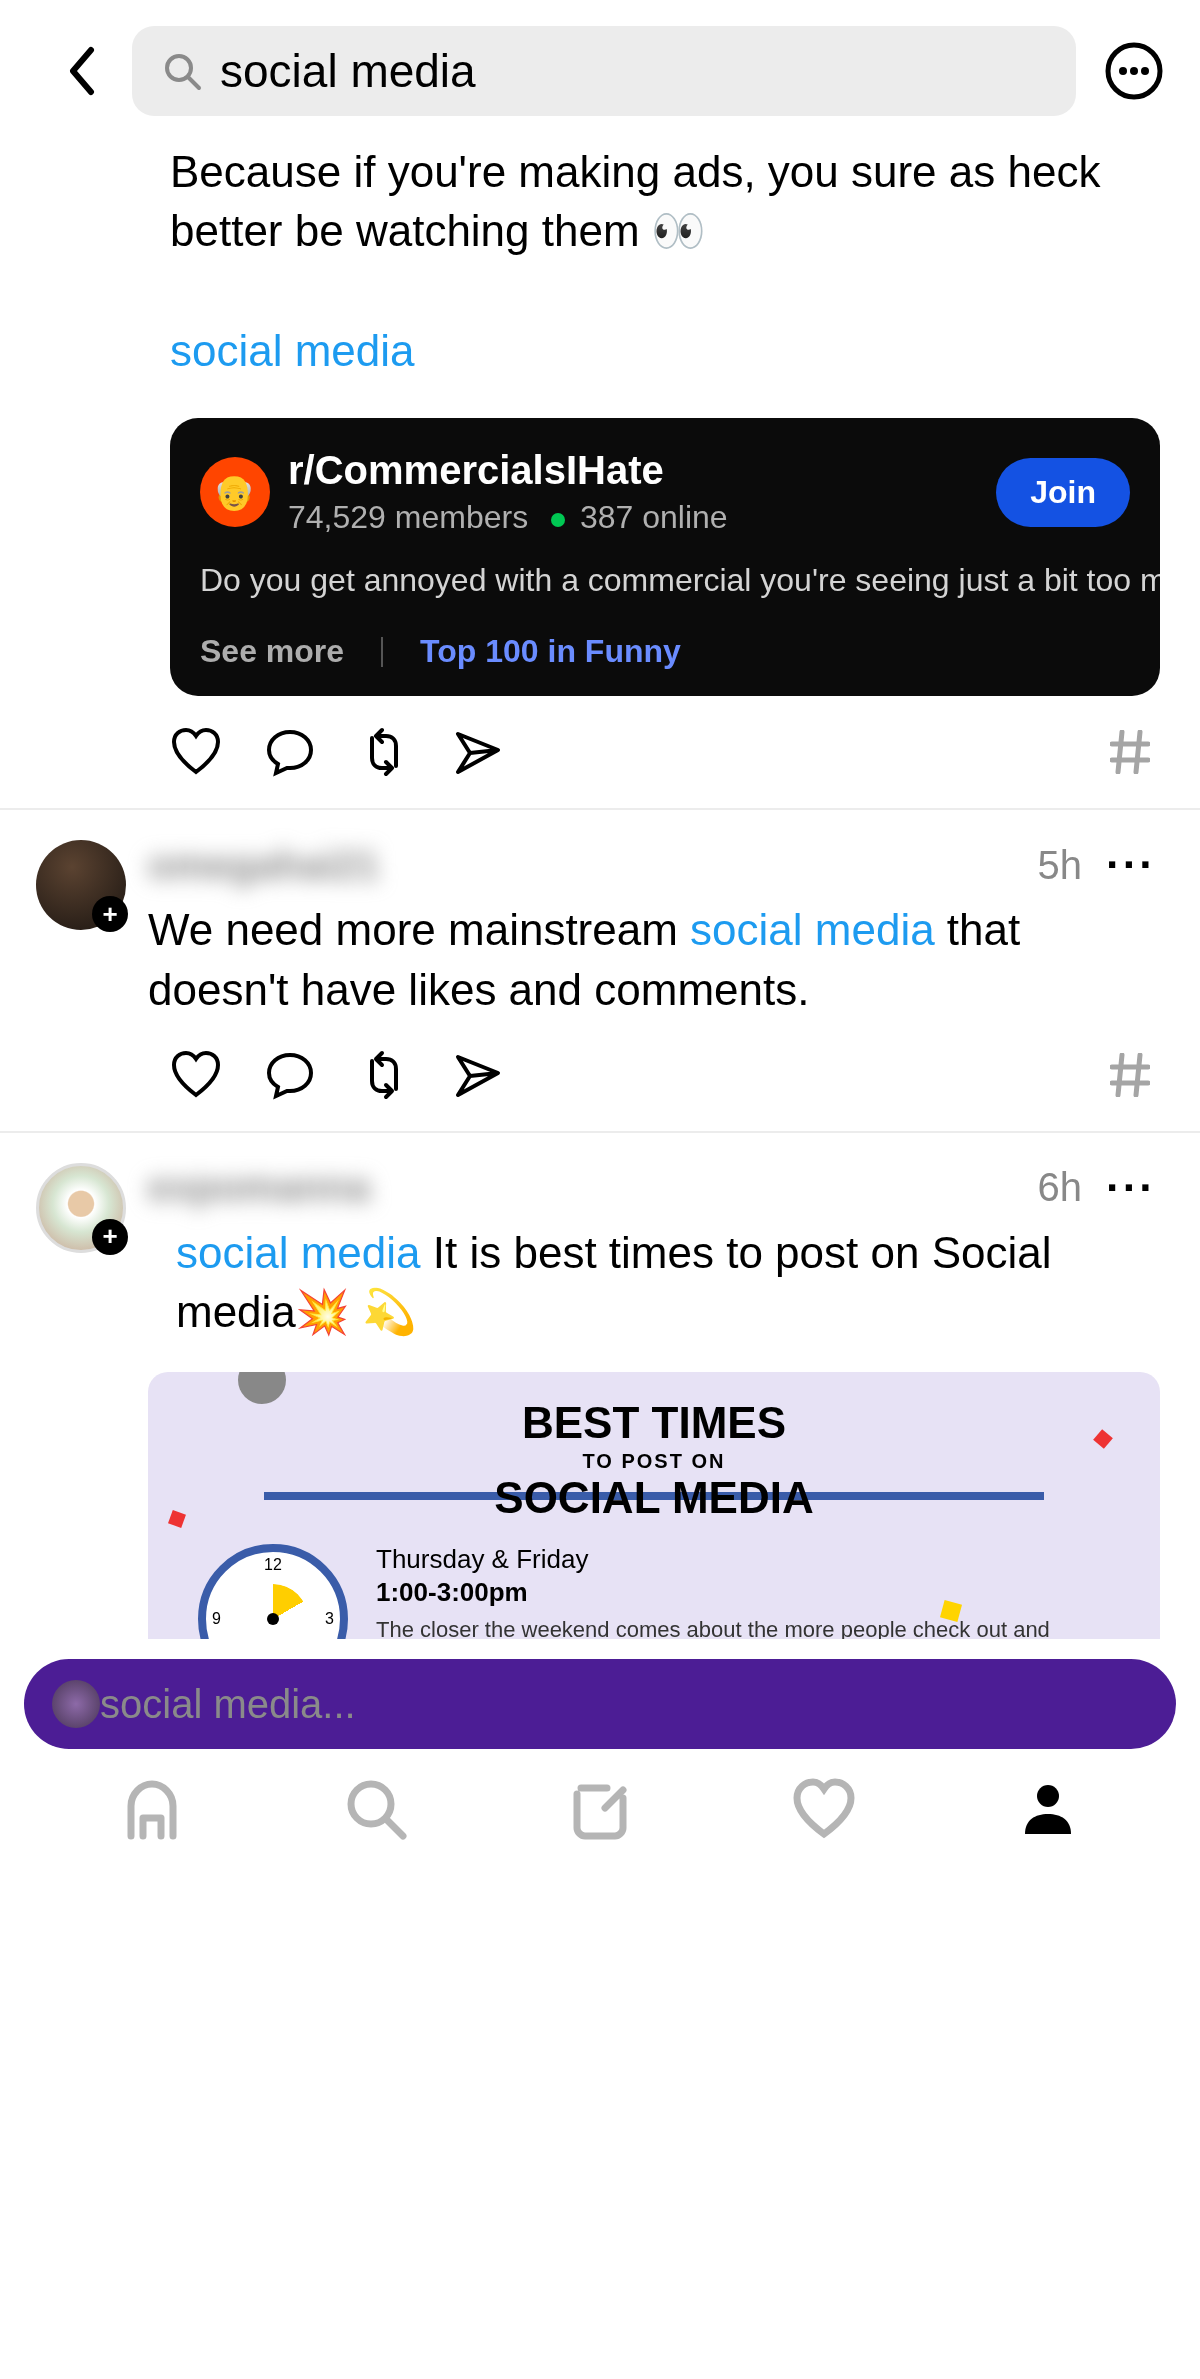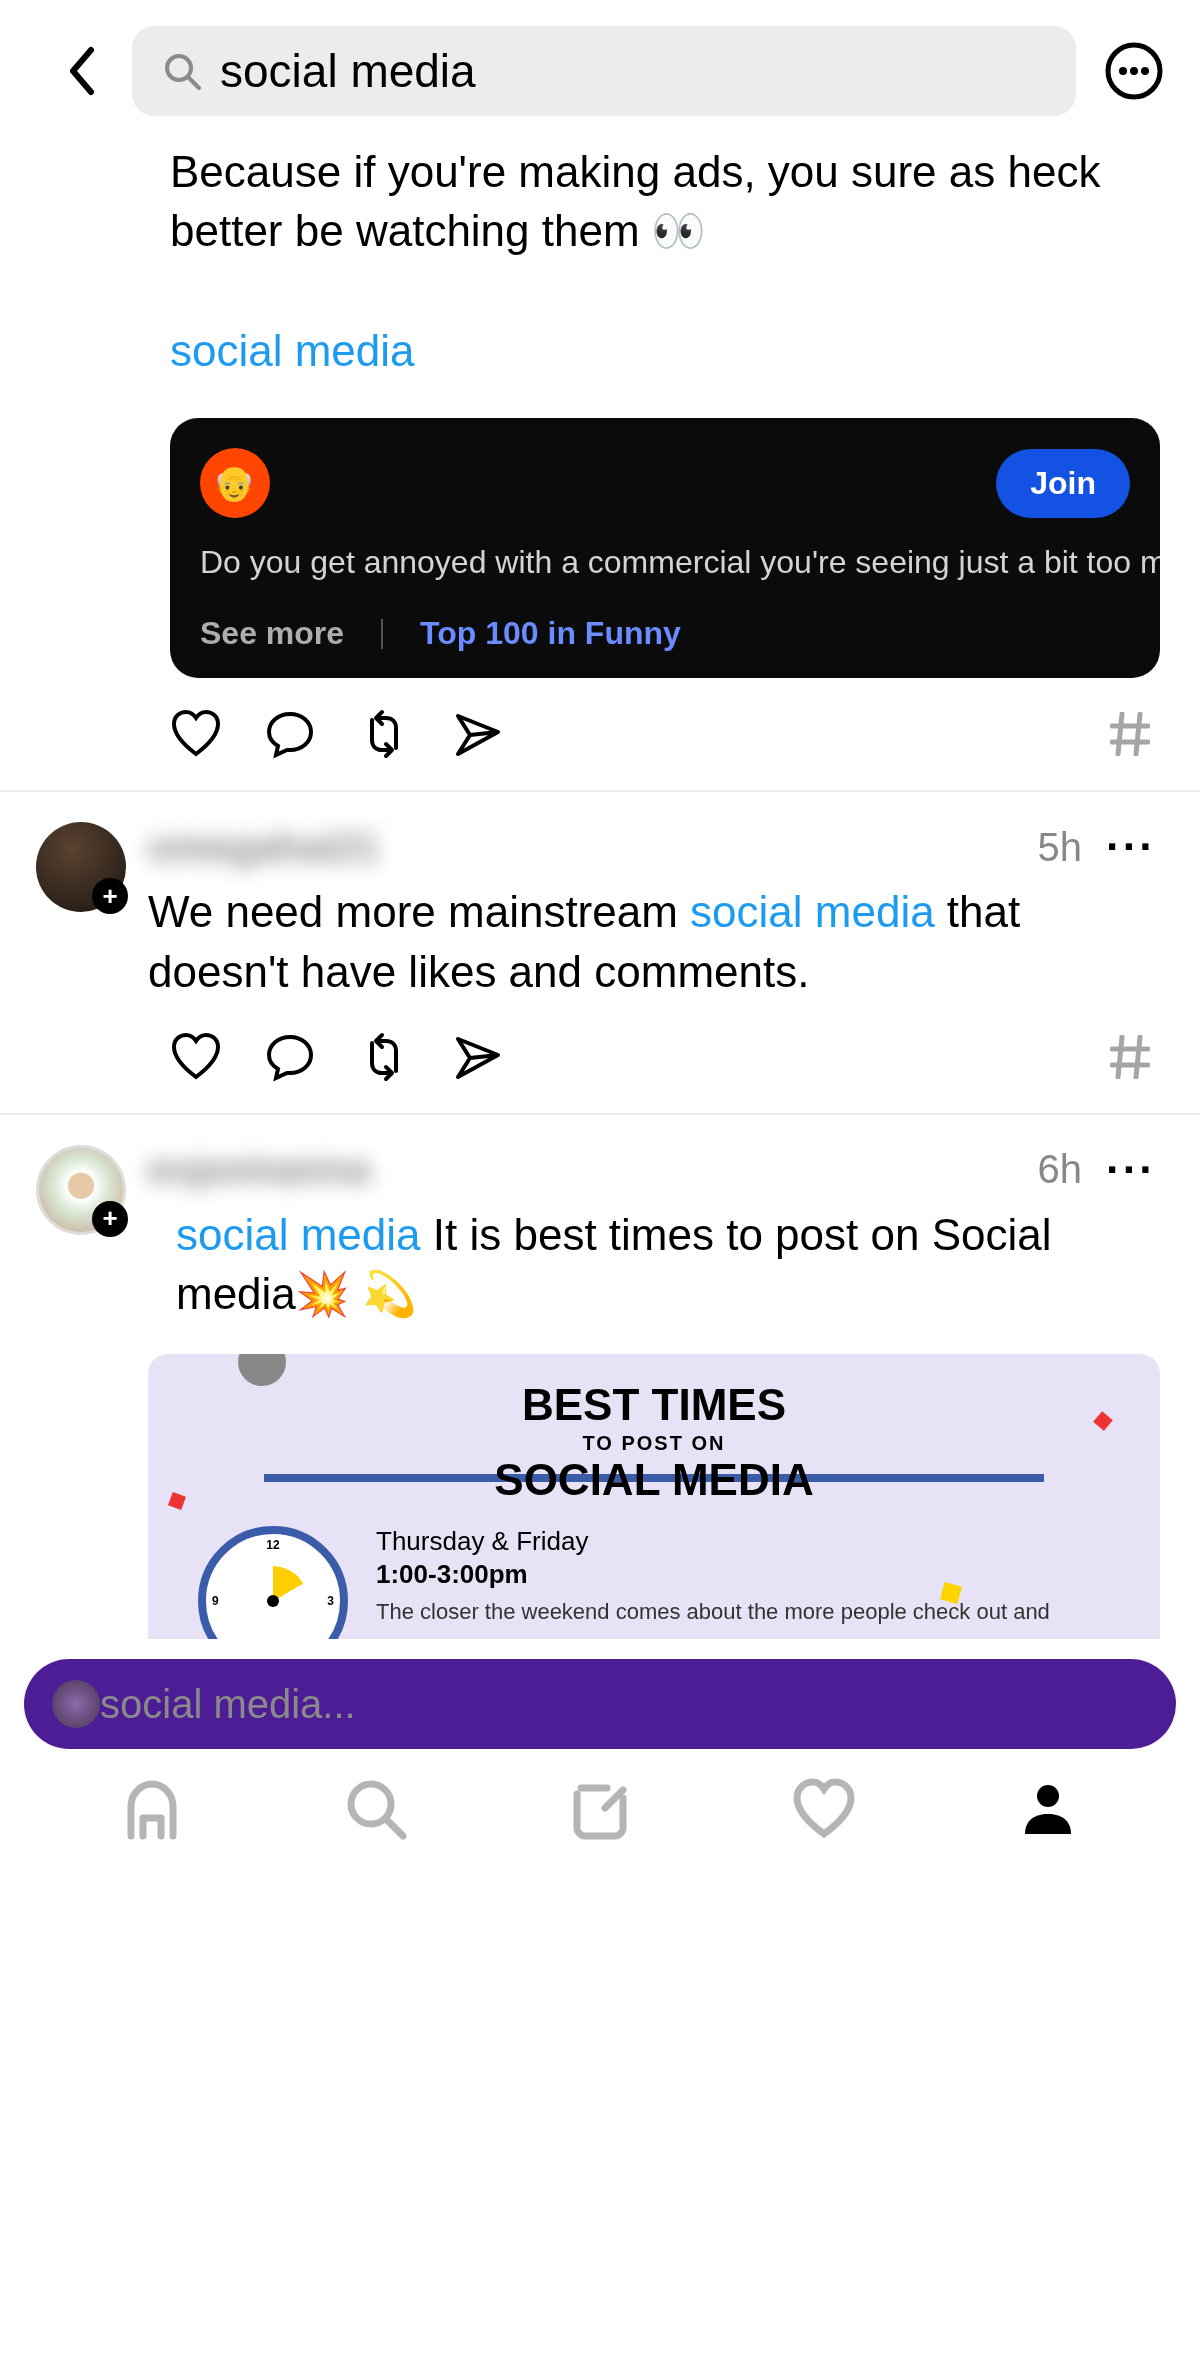--- a/index.html
+++ b/index.html
@@ -54,21 +54,21 @@
   .post-menu { font-size:44px; color:#000; padding:0 4px; letter-spacing:2px; font-weight:900; }
 
   
   .info-card { margin-top: 30px; background:#e7e2f5; border-radius:20px; padding: 26px 30px 0 30px; overflow:hidden; height: 500px; }
   .info-h1 { text-align:center; font-weight:900; font-size:44px; letter-spacing:0; }
   .info-h2 { text-align:center; font-size:20px; font-weight:700; letter-spacing: 2px; margin-top:2px; }
   .fb-band { margin: 30px auto 0 auto; display:flex; align-items:center; justify-content:center; height:54px; background:#3a5ca9; color:#fff; font-weight:800; font-size:30px; letter-spacing:3px; width: 370px; position:relative; }
   .fb-rule { height:8px; background:#3a5ca9; width:82%; margin: -31px auto 0 auto; }
   .fb-row { display:flex; gap: 28px; margin-top: 44px; padding: 0 20px; }
   .clock { width:150px; height:150px; border-radius:50%; border:8px solid #3a5ca9; position:relative; background:#fff; flex-shrink:0; }
-  .clock .n { position:absolute; font-size:12px; font-weight:700; }
+  .clock .n { position:absolute; font-size:16px; font-weight:400; }
   .clock .n12 { top:4px; left:50%; transform:translateX(-50%);}   
   .clock .n3 { right:6px; top:50%; transform:translateY(-50%);}   
   .clock .n6 { bottom:4px; left:50%; transform:translateX(-50%);}   
   .clock .n9 { left:6px; top:50%; transform:translateY(-50%);}   
   .clock .hub { position:absolute; width:12px;height:12px;background:#000;border-radius:50%; left:50%; top:50%; transform:translate(-50%,-50%);} 
   .clock .wedge { position:absolute; left:50%; top:50%; width:70px; height:70px; background: conic-gradient(#ffce00 0deg 60deg, transparent 60deg 360deg); border-radius:50%; transform: translate(-50%,-50%) rotate(0deg); clip-path: circle(50%); }
   .fb-text { font-size:24px; }
   .fb-text .t1 { font-weight:400; font-size:26px; }
   .fb-text .t2 { font-weight:700; font-size:26px; margin-top:2px; }
   .fb-text .t3 { margin-top:8px; color:#333; line-height:1.25; font-size:22px; }
@@ -120,20 +120,28 @@
         <p class="body-text">
           <span>Because if you're making ads, you sure as heck better be watching them 👀</span>
         </p>
         <p class="body-text" style="margin-top:60px;">
           <span class="highlight">social media</span>
         </p>
 
         <div class="card-dark">
           <div class="card-row">
             <div class="snoo">👴</div>
+            <div>
+              <div class="card-title">r/CommercialsIHate</div>
+              <div class="card-sub">
+                <span>74,529 members</span>
+                <span class="dot-green"></span>
+                <span>387 online</span>
+              </div>
+            </div>
             <div class="join-btn">Join</div>
           </div>
           <div class="card-desc">Do you get annoyed with a commercial you're seeing just a bit too muc</div>
           <div class="card-links">
             <span class="link-gray">See more</span>
             <span class="sep"></span>
             <span class="link-blue">Top 100 in Funny</span>
           </div>
         </div>
       </div>

